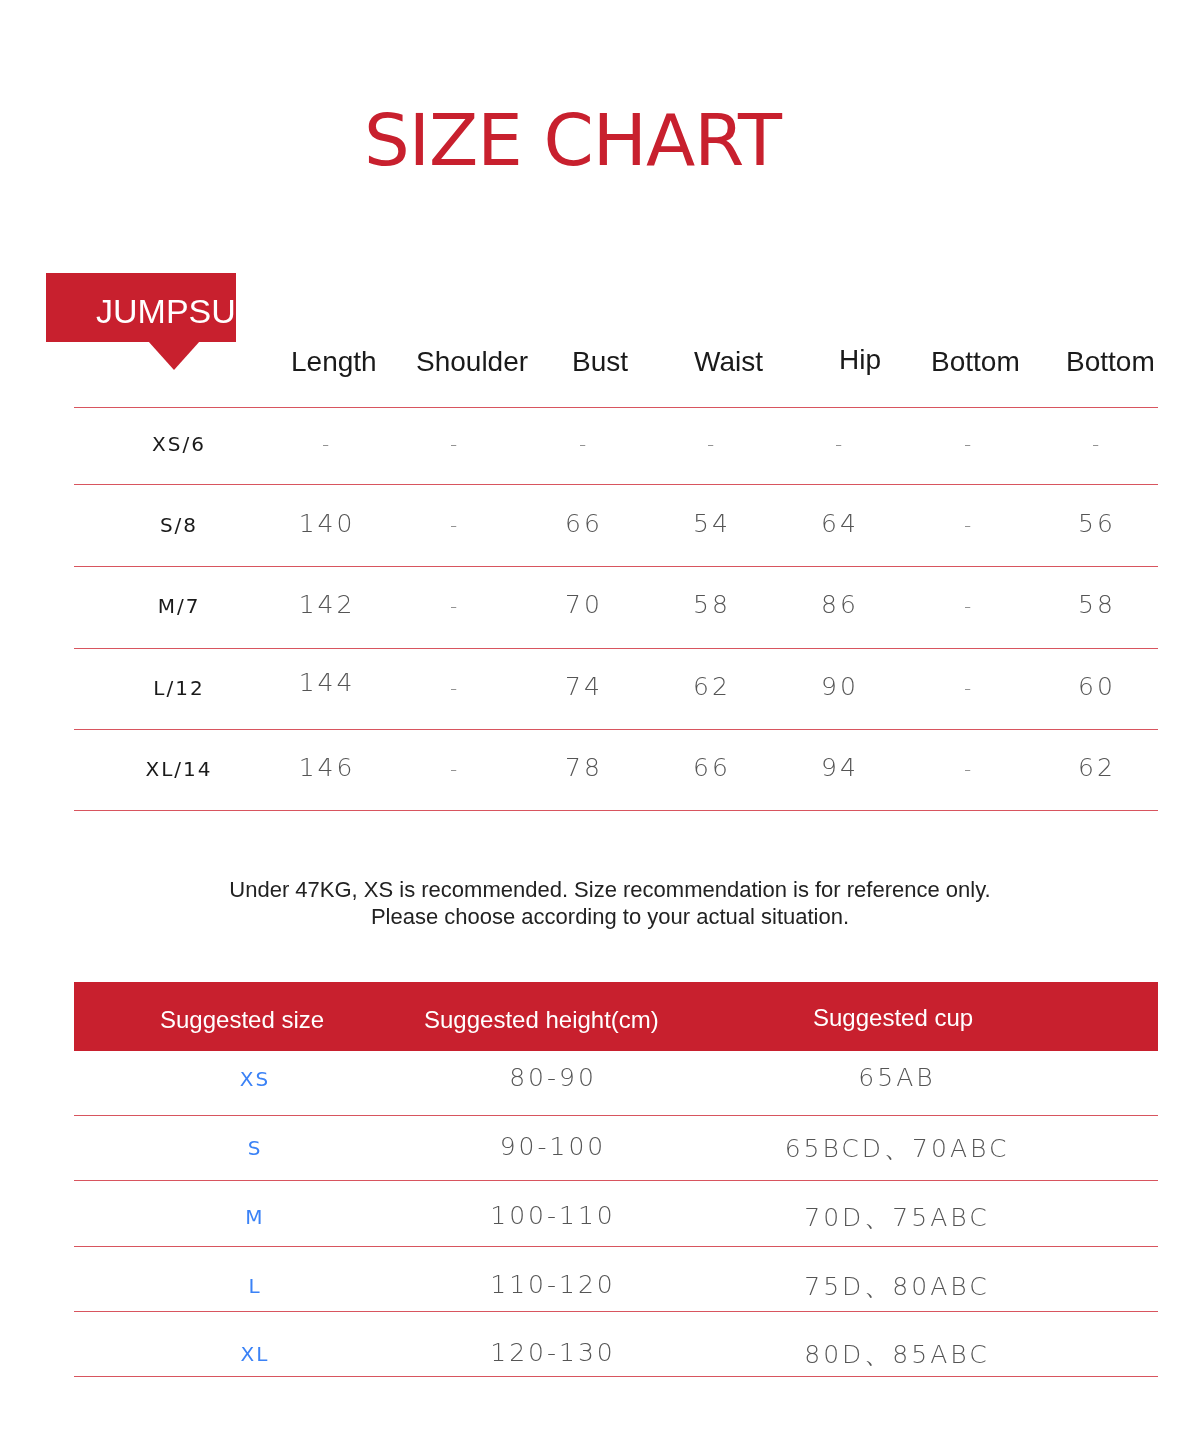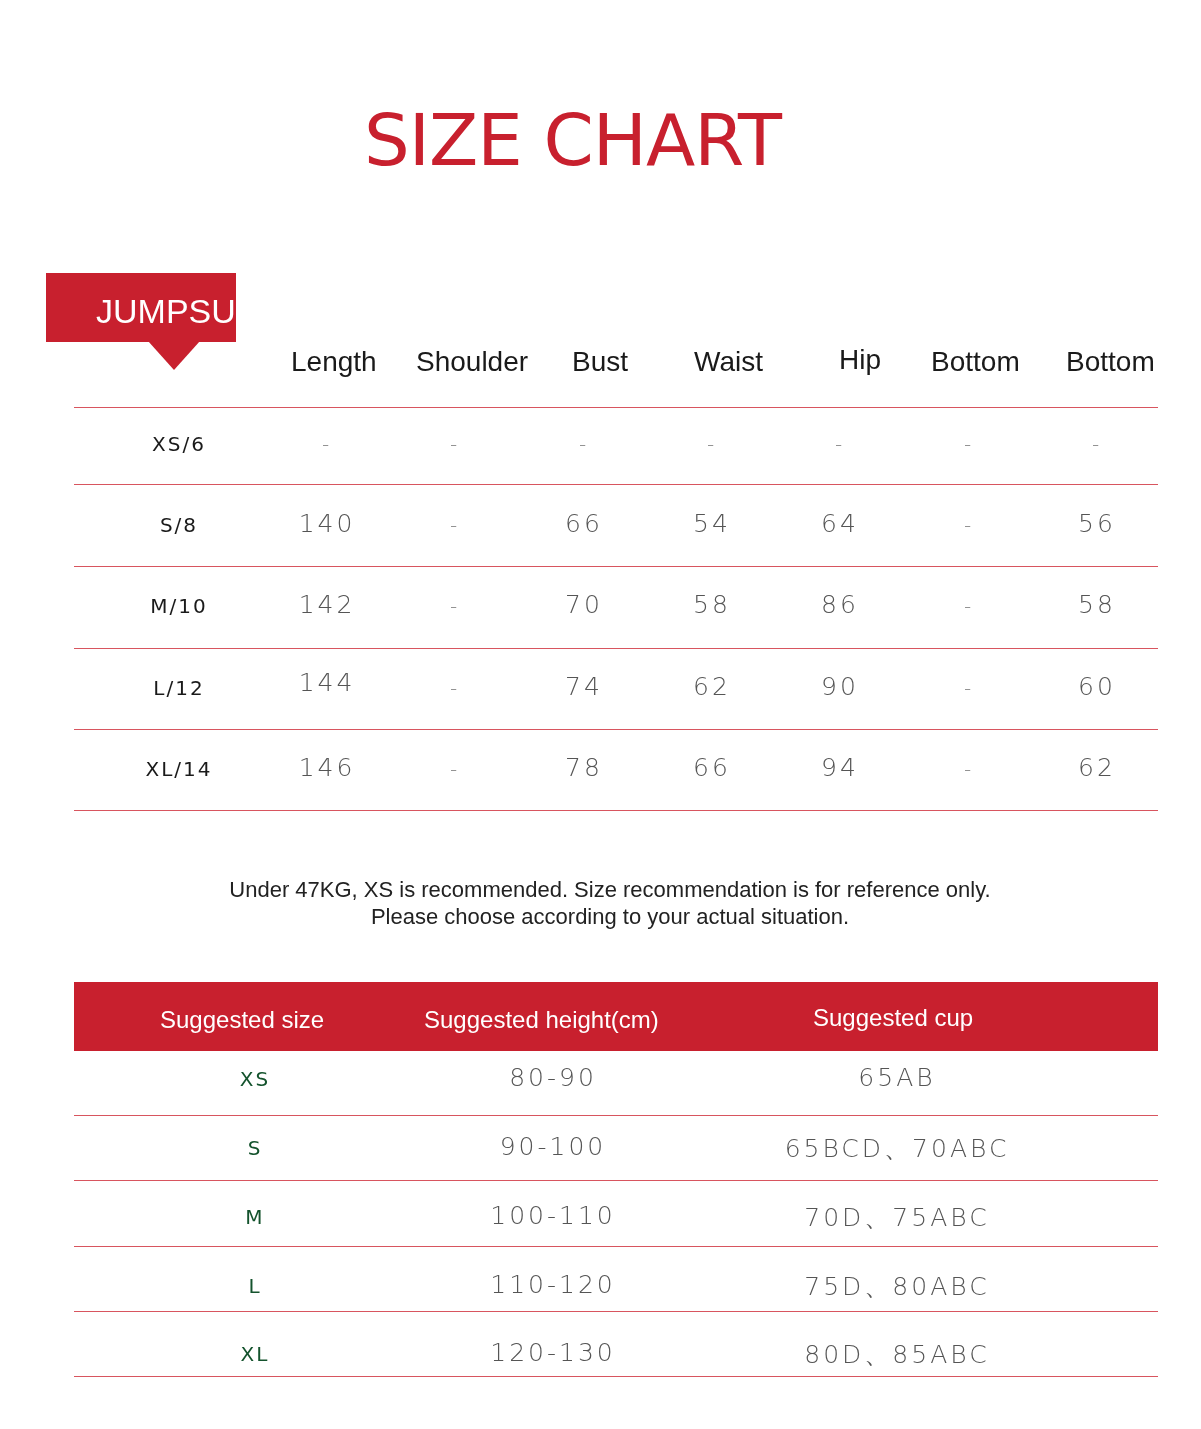--- a/index.html
+++ b/index.html
@@ -57,21 +57,21 @@
   .sbar {
     position: absolute; left: 74px; top: 982px; width: 1084px; height: 69px;
     background: #c8202e;
   }
   .sh {
     position: absolute; top: 1000px; font-family: "Liberation Sans", sans-serif;
     font-size: 24px; color: #fff; white-space: nowrap; line-height: 36px;
   }
   .s-size {
     position: absolute; width: 100px; margin-left: -50px; text-align: center;
-    font-family: "DejaVu Sans", sans-serif; font-size: 20px; color: #14532d; letter-spacing: 2px;
+    font-family: "DejaVu Sans", sans-serif; font-size: 20px; color: #3b82f6; letter-spacing: 2px;
   }
   .s-cell {
     position: absolute; width: 300px; margin-left: -150px; text-align: center;
     font-family: "DejaVu Sans", sans-serif; font-size: 25px; color: #555; letter-spacing: 3px;
     font-weight: 200;
   }
 </style>
 </head>
 <body>
 
@@ -114,21 +114,21 @@
     <div class="m-cell" style="left:327px; top:509px">140</div>
     <div class="m-cell dash" style="left:455px; top:513px">-</div>
     <div class="m-cell" style="left:584px; top:509px">66</div>
     <div class="m-cell" style="left:712px; top:509px">54</div>
     <div class="m-cell" style="left:840px; top:509px">64</div>
     <div class="m-cell dash" style="left:969px; top:513px">-</div>
     <div class="m-cell" style="left:1097px; top:509px">56</div>
   </div>
 
   <div>
-    <div class="m-size" style="left:179px; top:594px">M/10</div>
+    <div class="m-size" style="left:179px; top:594px">M/7</div>
     <div class="m-cell" style="left:327px; top:590px">142</div>
     <div class="m-cell dash" style="left:455px; top:594px">-</div>
     <div class="m-cell" style="left:584px; top:590px">70</div>
     <div class="m-cell" style="left:712px; top:590px">58</div>
     <div class="m-cell" style="left:840px; top:590px">86</div>
     <div class="m-cell dash" style="left:969px; top:594px">-</div>
     <div class="m-cell" style="left:1097px; top:590px">58</div>
   </div>
 
   <div>

